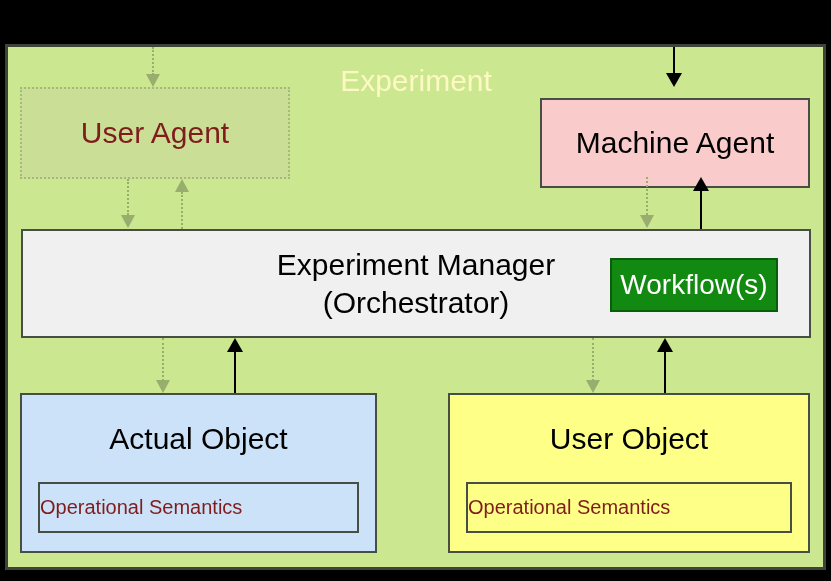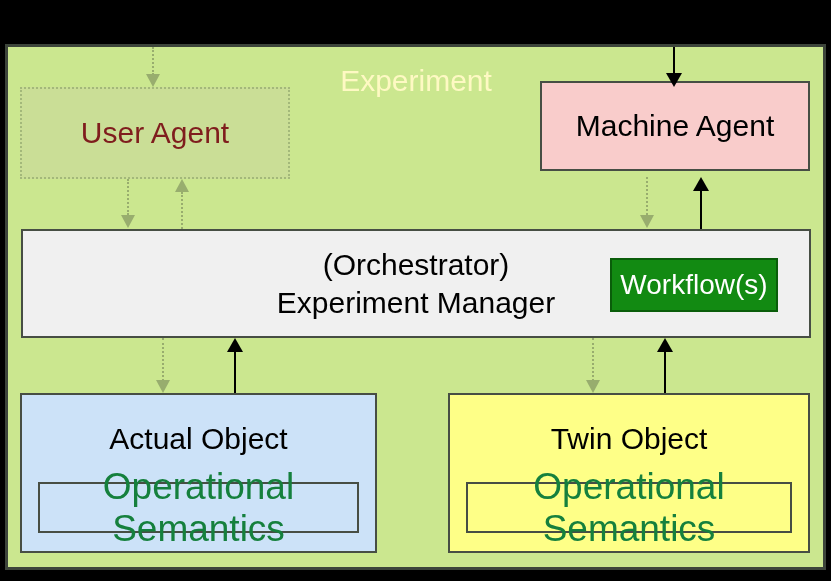--- a/index.html
+++ b/index.html
@@ -21,21 +21,21 @@
 
   
   .node{display:flex;align-items:center;justify-content:center;
         font-size:30px;color:#000;text-align:center;}
 
   .user-agent{
     left:20px;top:87px;width:270px;height:92px;
     background:#cade96;border:2px dotted #a3b87a;color:#7f1d1d;
   }
   .machine-agent{
-    left:540px;top:81px;width:270px;height:90px;
+    left:540px;top:98px;width:270px;height:90px;
     background:#f9cccb;border:2px solid #474e44;
   }
   .manager{
     left:21px;top:229px;width:790px;height:109px;
     background:#f0f0f0;border:2px solid #474e44;
     flex-direction:column;line-height:38px;
   }
   .workflow{
     left:610px;top:258px;width:168px;height:54px;
     background:#128a12;border:2px solid #0a5d0a;
@@ -51,21 +51,21 @@
   .twin-object{
     left:448px;top:393px;width:362px;height:160px;
     background:#feff87;border:2px solid #474e44;
   }
   .object-label{margin-top:27px;font-size:30px;}
   .op-sem{
     position:absolute;box-sizing:border-box;
     left:16px;top:87px;height:51px;right:16px;
     border:2px solid #474e44;
     display:flex;align-items:center;justify-content:flex-start;
-    font-size:37px;color:#15803d;
+    font-size:20px;color:#7f1d1d;
   }
 
   
   .vline{width:0;border-left:2px solid #000;}
   .vline-dot{width:0;border-left:2px dotted #98ad6e;}
   .head{width:0;height:0;}
   .head-down-black{border-left:8px solid transparent;border-right:8px solid transparent;border-top:14px solid #000;}
   .head-up-black{border-left:8px solid transparent;border-right:8px solid transparent;border-bottom:14px solid #000;}
   .head-down-fade{border-left:7px solid transparent;border-right:7px solid transparent;border-top:13px solid #98ad6e;}
   .head-up-fade{border-left:7px solid transparent;border-right:7px solid transparent;border-bottom:13px solid #98ad6e;}
@@ -79,37 +79,37 @@
 
 <div class="abs node user-agent">
   <span>User Agent</span>
 </div>
 
 <div class="abs node machine-agent">
   <span>Machine Agent</span>
 </div>
 
 <div class="abs node manager">
+  <span>Experiment Manager</span>
   <span>(Orchestrator)</span>
-  <span>Experiment Manager</span>
 </div>
 
 <div class="abs node workflow">
   <span>Workflow(s)</span>
 </div>
 
 <div class="abs node object actual-object">
   <div class="object-label">Actual Object</div>
   <div class="op-sem">
     <span>Operational Semantics</span>
   </div>
 </div>
 
 <div class="abs node object twin-object">
-  <div class="object-label">Twin Object</div>
+  <div class="object-label">User Object</div>
   <div class="op-sem">
     <span>Operational Semantics</span>
   </div>
 </div>
 
 <div class="abs vline-dot" style="left:152px;top:47px;height:28px;"></div>
 <div class="abs head head-down-fade" style="left:146px;top:74px;"></div>
 
 <div class="abs vline" style="left:673px;top:47px;height:26px;"></div>
 <div class="abs head head-down-black" style="left:666px;top:73px;"></div>

